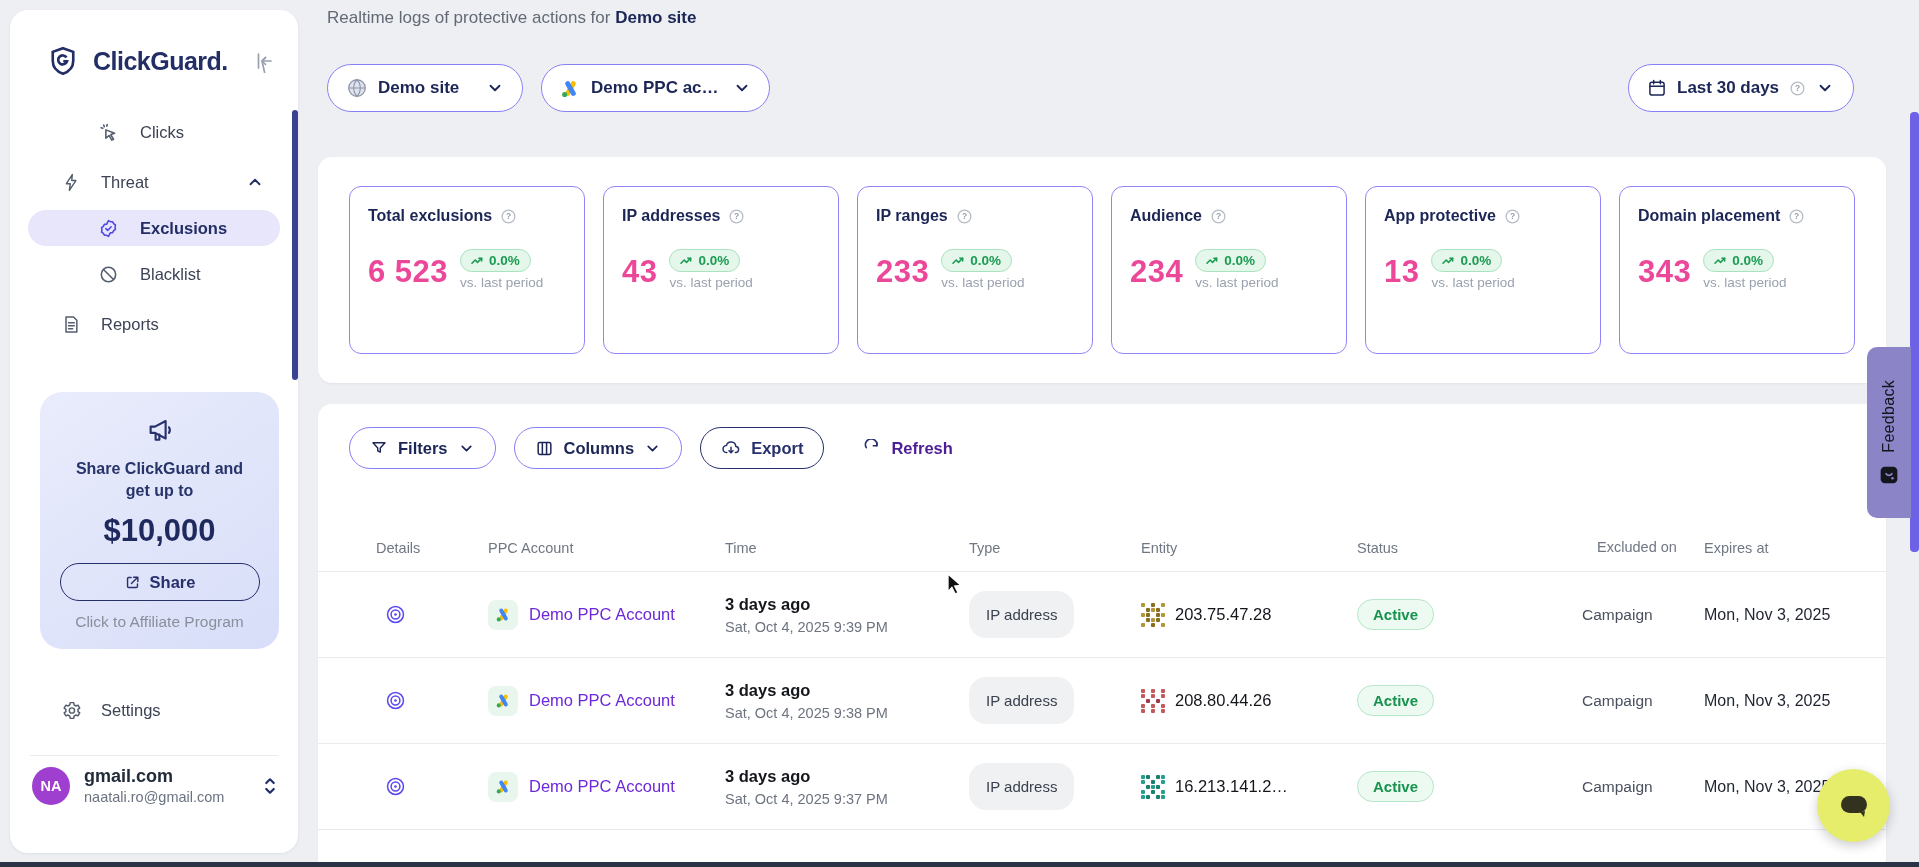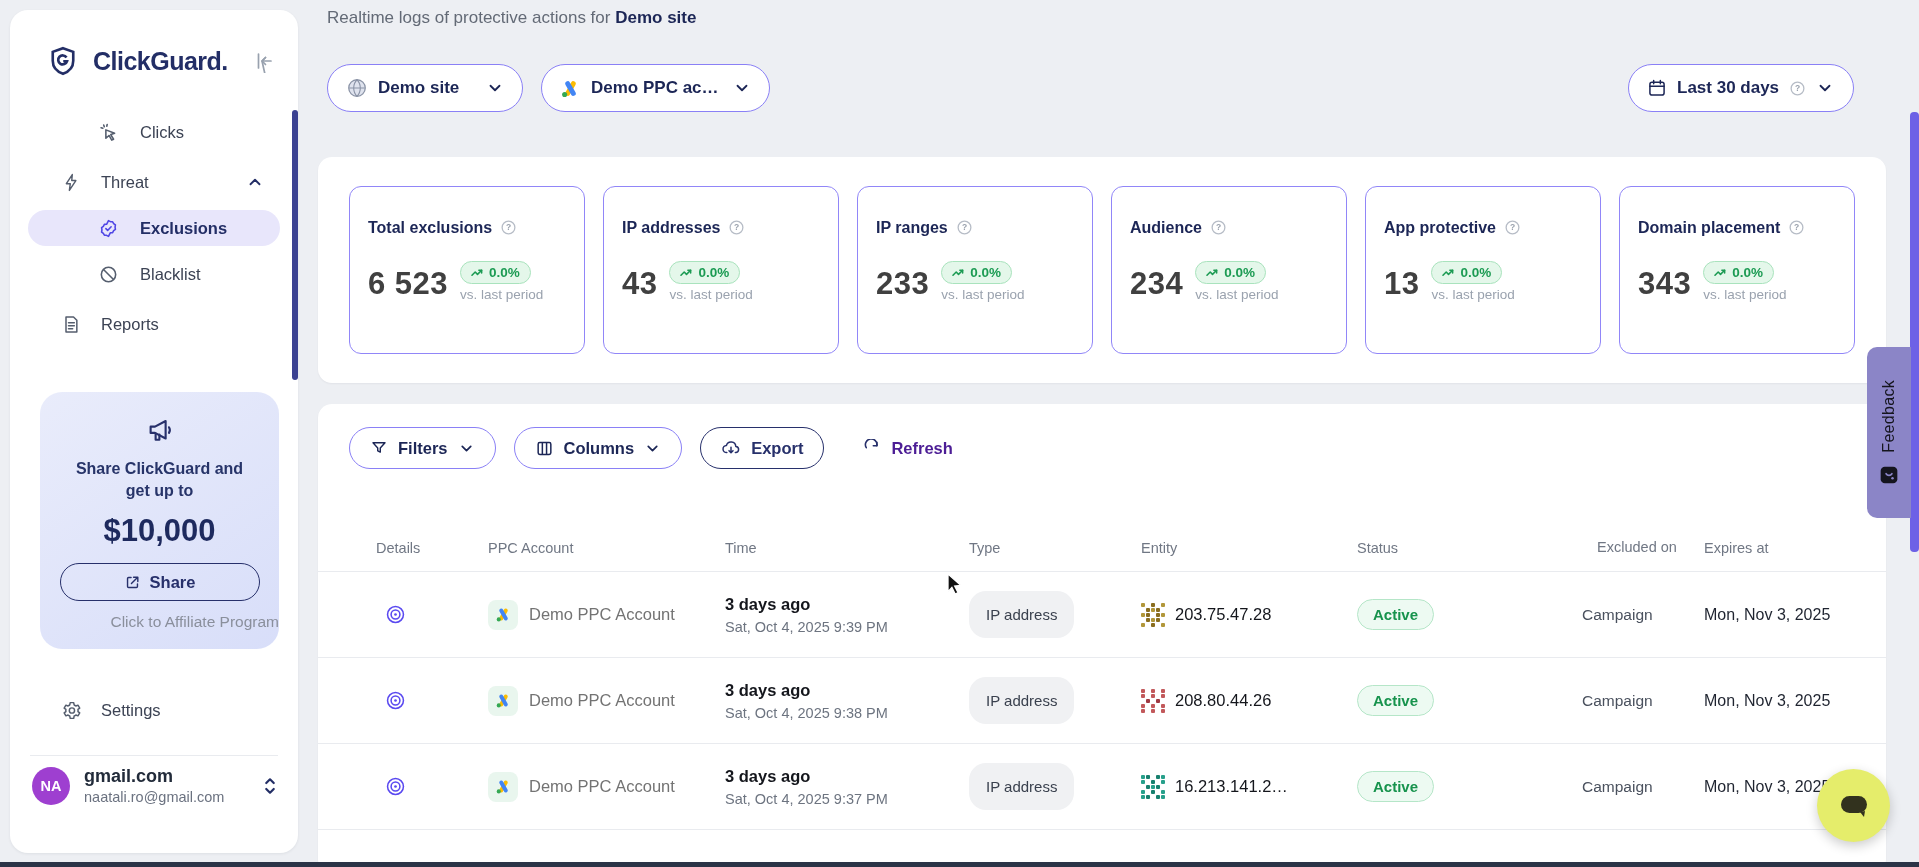--- a/index.html
+++ b/index.html
@@ -19,58 +19,58 @@
   .nav-item.sub { padding-left:87px; } .nav-item.sub .lbl { margin-left:21px; }
   .nav-item.active { background:#e8e6fb; margin:3px 18px; height:36px; border-radius:22px; padding-left:69px; color:#232e66; font-weight:bold; }
   .nav-item.active .ni { color:#4f46e5; }
   .nav-item .chev { margin-left:auto; margin-right:34px; color:#232e66; }
   .sidebar-scrollbar { position:absolute; left:292px; top:110px; width:6px; height:270px; background:#3b4191; border-radius:3px; }
 
   .promo { position:absolute; left:30px; top:382px; width:239px; height:257px; border-radius:22px; background:linear-gradient(145deg,#e9ecfb,#d8def9); text-align:center; padding-top:24px; }
   .promo-head { margin-top:8px; font-size:16px; font-weight:bold; color:#273469; line-height:1.35; }
   .promo-amount { margin-top:12px; font-size:31px; font-weight:bold; color:#1e2a5e; }
   .share-btn { margin:14px auto 0; width:200px; height:38px; border:1.6px solid #27306b; border-radius:20px; background:transparent; display:flex; align-items:center; justify-content:center; gap:9px; color:#27306b; font-weight:bold; font-size:16.5px; cursor:pointer; }
-  .affiliate { margin-top:12px; color:#8a8f9c; font-size:15.5px; cursor:pointer;text-align:right; }
+  .affiliate { margin-top:12px; color:#8a8f9c; font-size:15.5px; cursor:pointer; }
 
   .settings-row { position:absolute; top:675px; left:0; right:0; }
   .sidebar-divider { position:absolute; top:745px; left:20px; right:20px; border-top:1px solid #e9ebef; }
   .user-row { position:absolute; top:756px; left:22px; right:18px; display:flex; align-items:center; cursor:pointer; }
   .avatar { width:38px; height:38px; border-radius:50%; background:#9e3fd0; color:#fff; font-size:14.5px; font-weight:bold; display:flex; align-items:center; justify-content:center; }
   .user-texts { margin-left:14px; flex:1; }
   .user-name { font-size:18px; font-weight:bold; color:#222b3a; }
   .user-email { font-size:14.5px; color:#6b7280; margin-top:2px; }
 
   
   .subtitle { position:absolute; left:327px; top:8px; font-size:17px; color:#636a76; }
   .subtitle b { color:#1c2656; }
   .pill { position:absolute; top:64px; height:48px; background:#fff; border:1.5px solid #8a80f6; border-radius:24px; display:flex; align-items:center; padding:0 18px; gap:10px; font-size:17px; font-weight:bold; color:#1c2656; cursor:pointer; }
 
   
   .stats-panel { position:absolute; left:318px; top:157px; width:1568px; height:226px; background:#fff; border-radius:14px; box-shadow:0 1px 2px rgba(16,24,40,.05); padding:29px 31px; display:flex; gap:18px; }
   .stat-card { flex:1; border:1.5px solid #9186f8; border-radius:12px; padding:20px 18px; }
-  .stat-title { display:flex; gap:8px; font-size:16px; font-weight:bold; color:#1c2656;margin-top:12px; }
+  .stat-title { display:flex; align-items:center; gap:8px; font-size:16px; font-weight:bold; color:#1c2656; }
   .stat-value-row { margin-top:24px; display:flex; align-items:flex-end; }
-  .stat-value { font-size:31px; font-weight:bold; color:#404040; letter-spacing:.5px; }
+  .stat-value { font-size:31px; font-weight:bold; color:#ec4899; letter-spacing:.5px; }
   .stat-right { margin-left:12px; }
   .trend-pill { display:inline-flex; align-items:center; gap:5px; background:#e4f7ea; border:1px solid #a9e3bd; color:#1c9b53; font-size:13.5px; font-weight:bold; padding:3px 10px; border-radius:13px; }
   .stat-caption { font-size:13.5px; color:#9aa2ae; margin-top:3px; }
 
   
   .table-panel { position:absolute; left:318px; top:404px; width:1568px; height:470px; background:#fff; border-radius:14px; box-shadow:0 1px 2px rgba(16,24,40,.05); overflow:hidden; }
   .toolbar { display:flex; align-items:center; padding:23px 30px 0 31px; }
   .tb-btn { height:42px; border:1.5px solid #8a80f6; border-radius:21px; background:#fff; display:flex; align-items:center; gap:10px; padding:0 20px; font-size:16.5px; font-weight:bold; color:#1c2656; cursor:pointer; }
   .tb-btn + .tb-btn { margin-left:18px; }
   .export-btn { margin-left:auto; border-color:#27306b; color:#27306b; }
   .refresh-btn { border:none; background:transparent; margin-left:8px; color:#4c1d95; }
   .tgrid { display:grid; grid-template-columns:112px 237px 244px 172px 216px 225px 110px 1fr; padding-left:58px; align-items:center; }
   .thead { margin-top:56px; min-height:46px; color:#707784; font-size:14.5px; }
   .thead .hx-on { text-align:center; line-height:1.35; }
   .trow { height:86px; border-top:1px solid #e9ebef; }
   .eye-btn { margin-left:8px; color:#4f46e5; cursor:pointer; width:24px; }
-  .acct-cell { display:flex; align-items:center; gap:11px; font-size:16.5px; color:#737373; }
+  .acct-cell { display:flex; align-items:center; gap:11px; font-size:16.5px; color:#6d28d9; }
   .ads-box { width:30px; height:30px; background:#e9f6ee; border-radius:8px; display:flex; align-items:center; justify-content:center; }
   .time-ago { font-size:16.5px; font-weight:bold; color:#14161c; }
   .time-full { font-size:14.5px; color:#6d7480; margin-top:5px; }
   .type-pill { display:inline-block; background:#f0f1f3; color:#3a414e; font-size:15px; padding:15px 17px; border-radius:17px; }
   .entity-cell { display:flex; align-items:center; gap:10px; font-size:16.5px; font-weight:500; color:#14161c; }
   .identicon { display:inline-grid; width:24px; height:24px; gap:1px; }
   .identicon i { display:block; border-radius:1px; }
   .status-pill { display:inline-block; background:#edfaf2; border:1px solid #b5e6c8; color:#17934d; font-size:15px; font-weight:bold; padding:6px 15px; border-radius:16px; }
   .excl-cell { font-size:15.5px; color:#4a515e; }
   .exp-cell { font-size:16px; color:#1f2430; padding-left:12px; }

